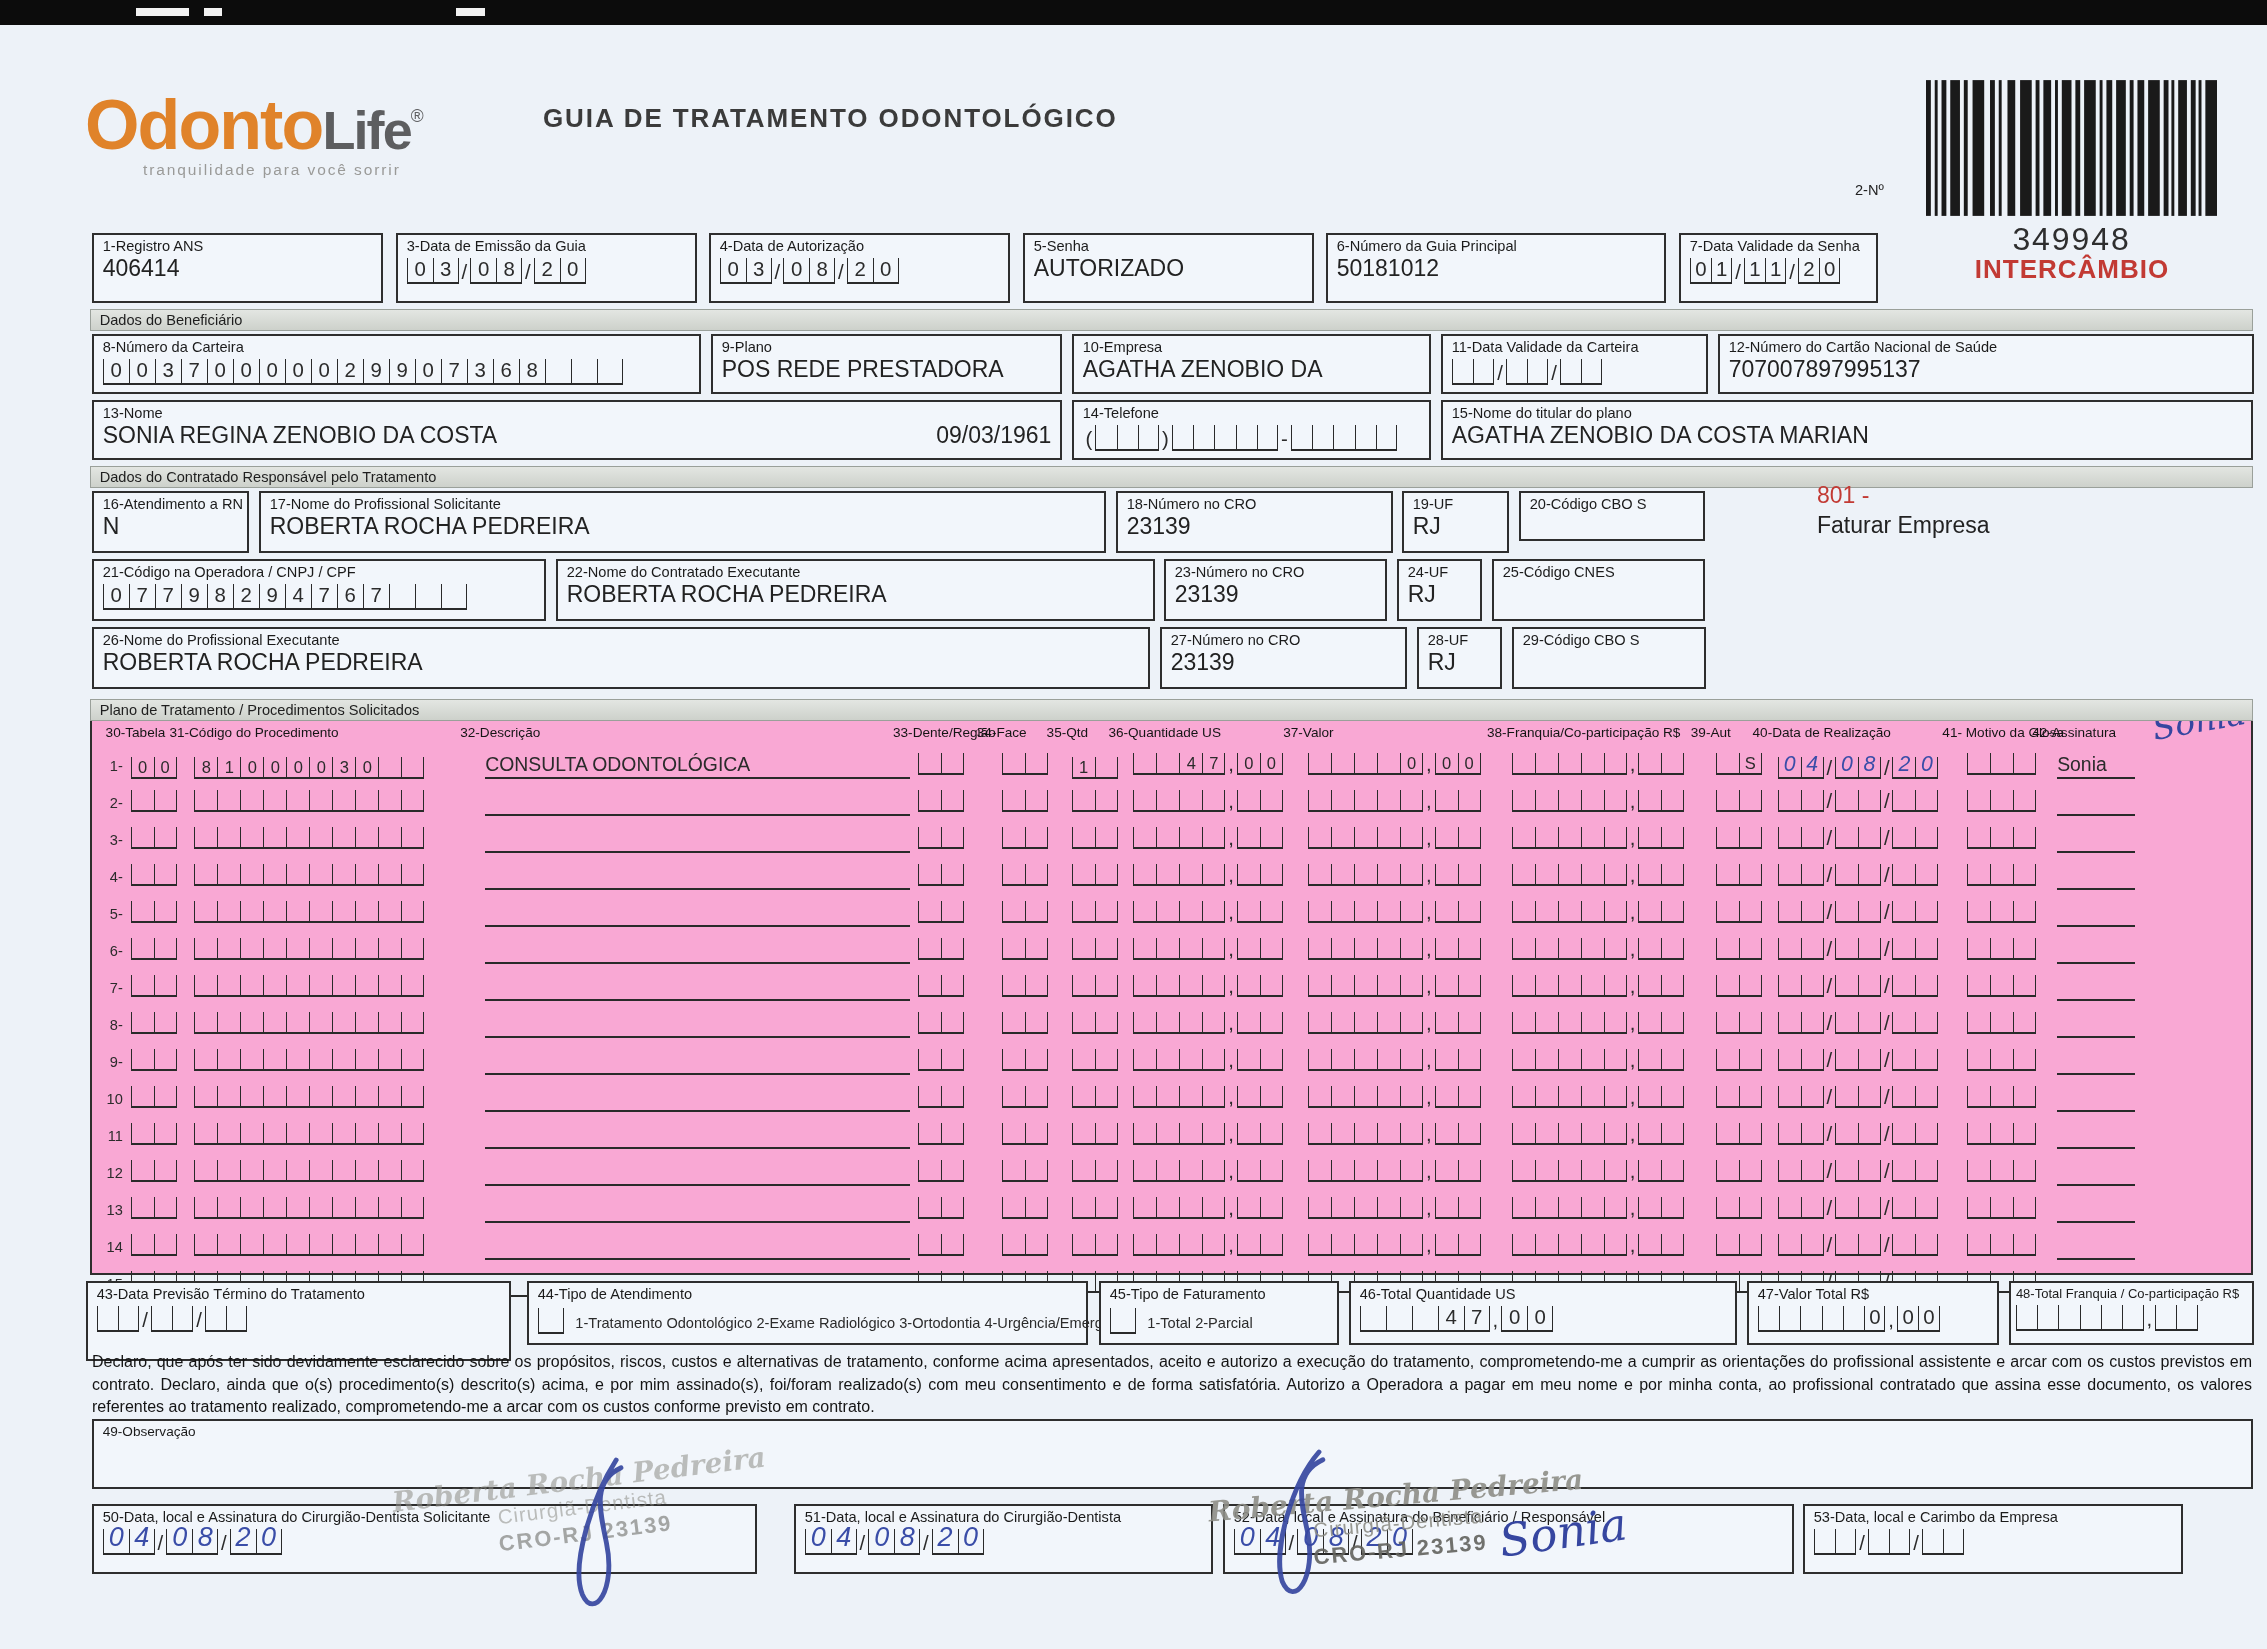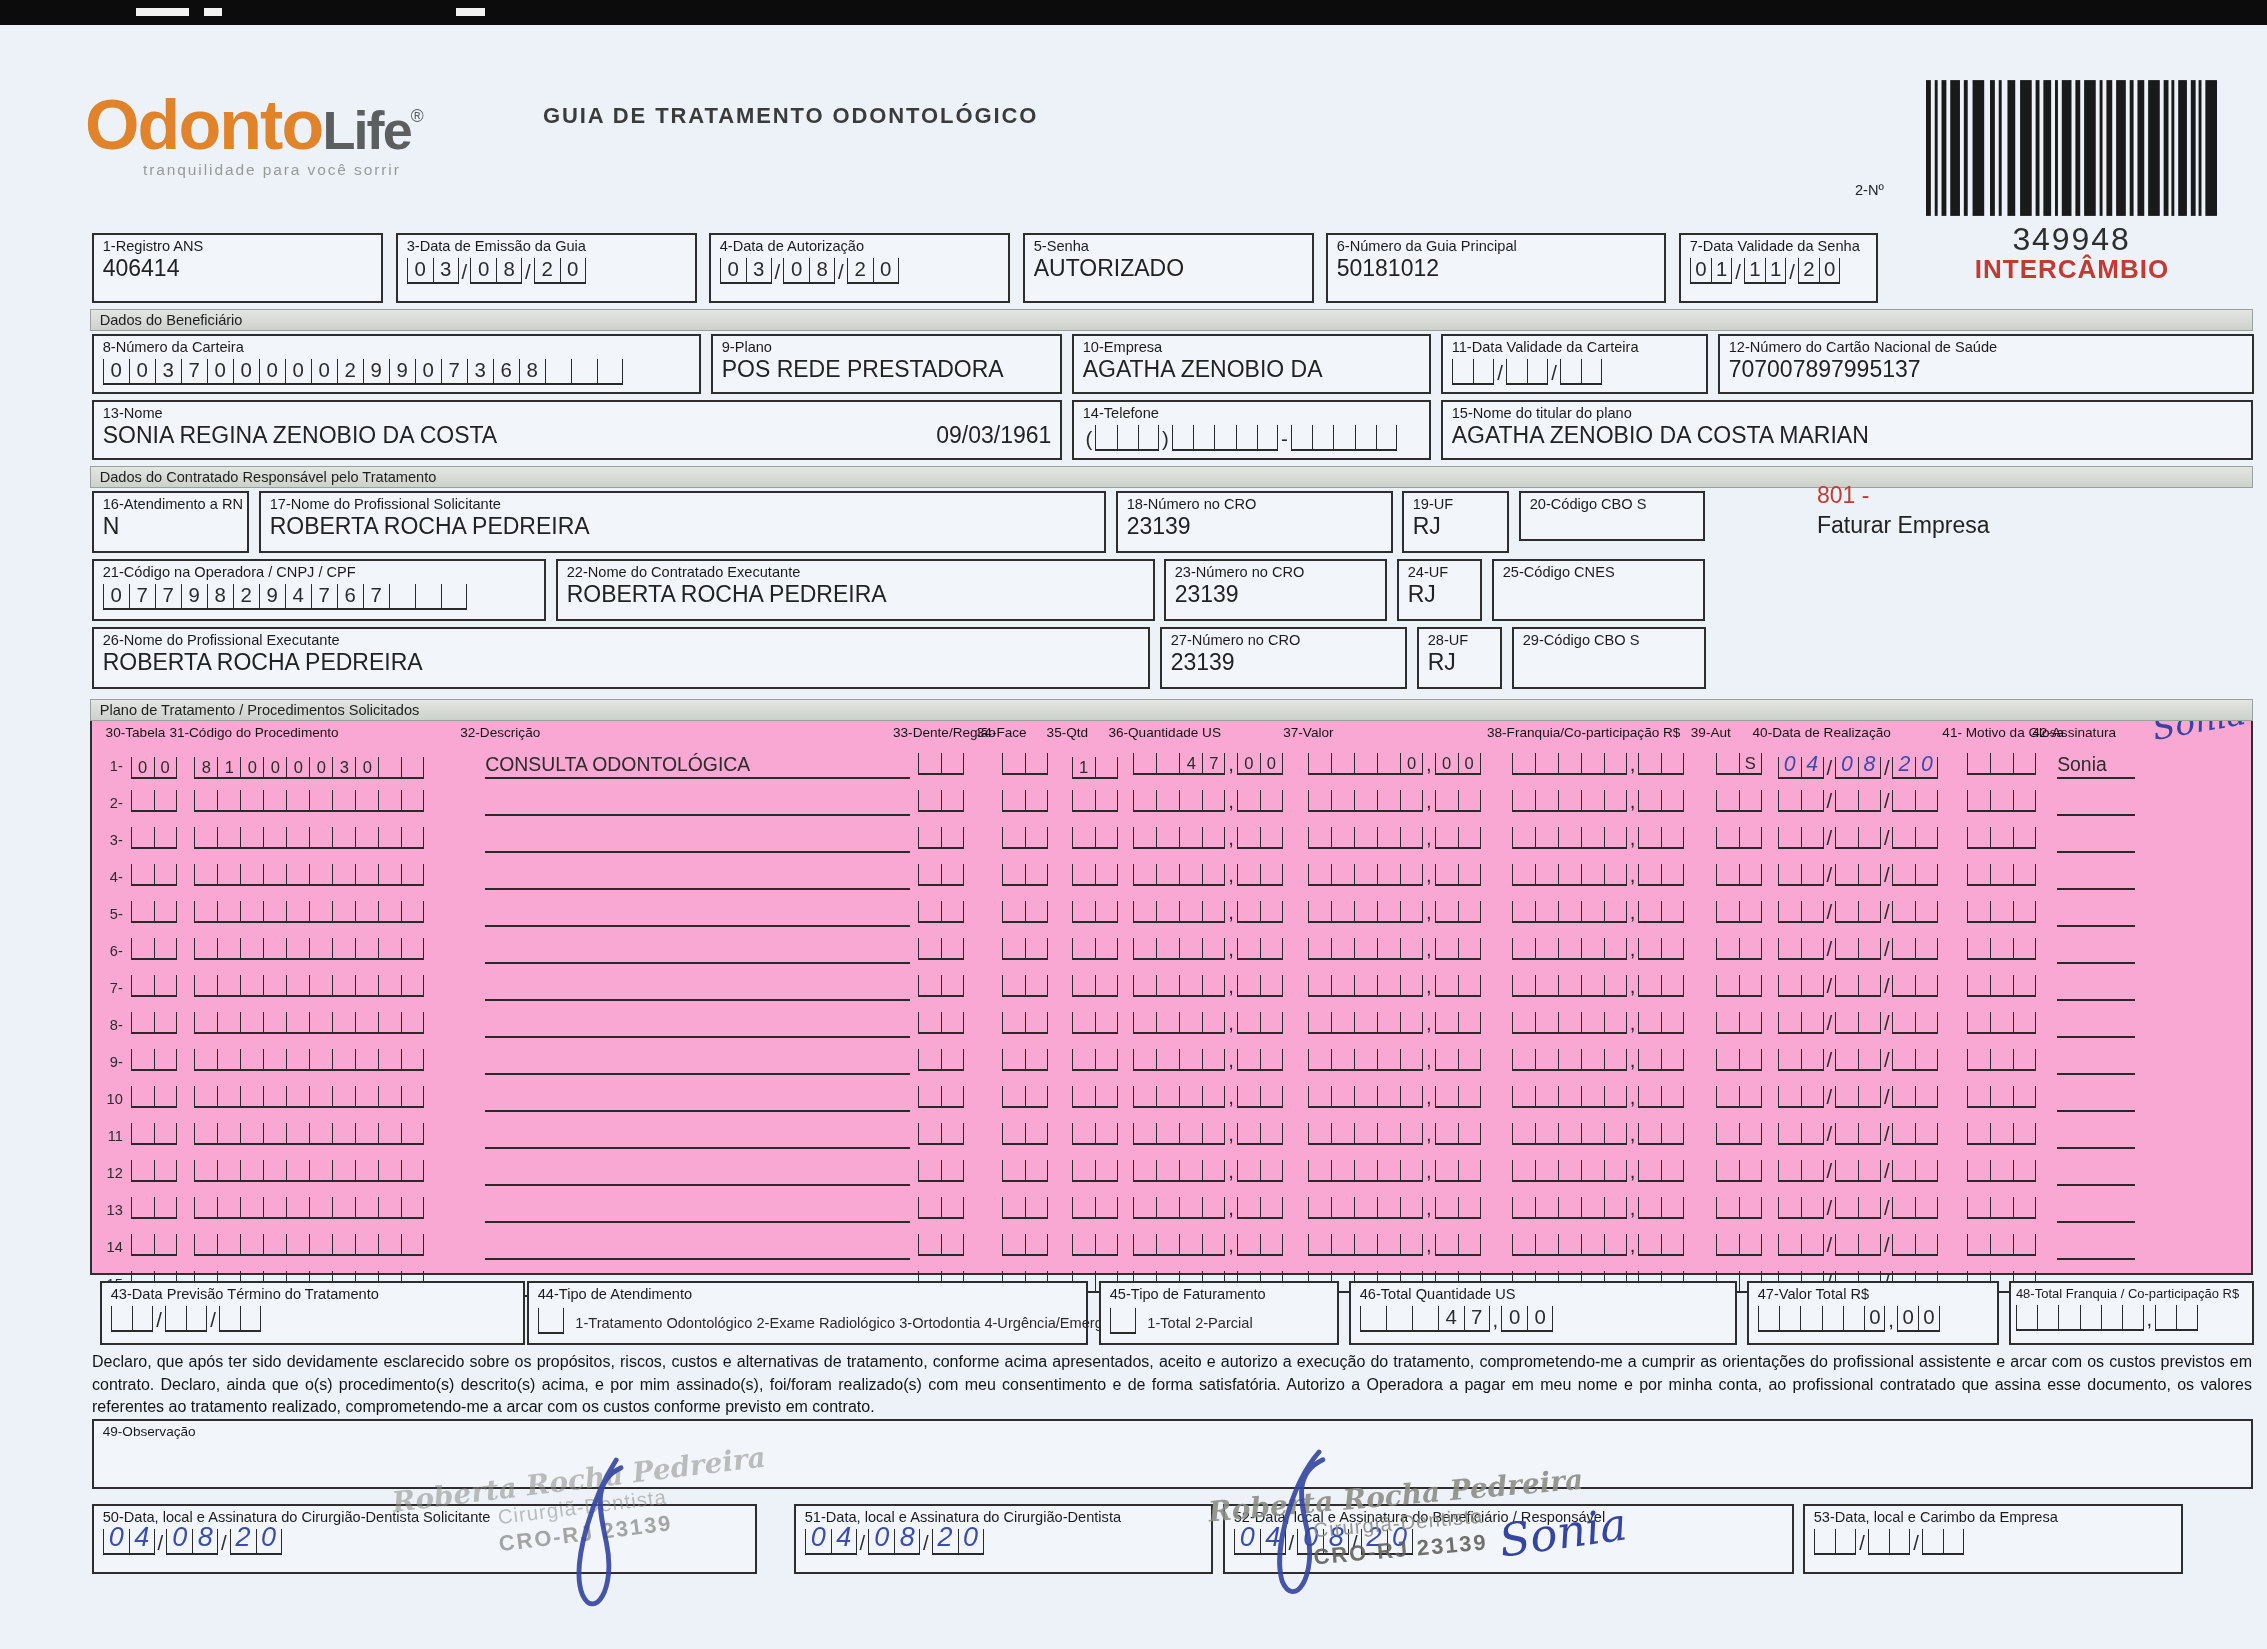--- a/index.html
+++ b/index.html
@@ -39,21 +39,21 @@
 .stamp{position:absolute;text-align:center;transform:rotate(-5deg);color:#8e8e87}
 .stamp .s1{font-family:"DejaVu Serif",serif;font-style:italic;font-weight:bold;font-size:28px;white-space:nowrap}
 .stamp .s2{font-size:20.4px;letter-spacing:1px;white-space:nowrap}
 .stamp .s3{font-size:22px;font-weight:bold;color:#63635e;letter-spacing:1.9px;margin-top:1.9px;white-space:nowrap}
 .penloop{position:absolute;pointer-events:none}
 
 .logo1{font-size:70px;font-weight:bold;color:#e0832a;letter-spacing:-1.9px}
 .logo2{font-size:54px;font-weight:bold;color:#5d5e60;letter-spacing:-1.9px}
 .logoreg{font-size:17.5px;color:#5d5e60;vertical-align:27px}
 .tagline{font-size:15.5px;color:#9a9a98;letter-spacing:1.9px;margin-top:-3.9px}
-.title{position:absolute;left:543px;top:103px;font-size:22px;font-weight:bold;letter-spacing:1.9px;color:#3b3b3b}
+.title{position:absolute;left:543px;top:103px;font-size:26px;font-weight:bold;letter-spacing:1.9px;color:#3b3b3b}
 .bc-num{position:absolute;left:1926px;top:221px;width:291px;text-align:center;font-size:32px;color:#2e2e2e;letter-spacing:1.9px}
 .bc-tag{position:absolute;left:1902px;top:254px;width:340px;text-align:center;font-size:26px;font-weight:bold;color:#c23a34;letter-spacing:1px}
 .bclabel{position:absolute;left:1855px;top:182px;font-size:14.6px;color:#222}
 .note801a{position:absolute;left:1817px;top:482px;font-size:23px;color:#c23a34}
 .note801b{position:absolute;left:1817px;top:512px;font-size:23px;color:#222}
 .decl{position:absolute;left:92px;top:1351px;width:2160px;font-size:16px;line-height:1.42;color:#141414;text-align:justify}
 .chkrow{display:flex;align-items:flex-end;gap:11.6px;margin-top:1.9px}
 .opttext{font-size:14.6px;padding-bottom:2.9px;white-space:nowrap}
 .namerow{display:flex;justify-content:space-between;align-items:center}
 </style>
@@ -1558,21 +1558,21 @@
             <span class="c"></span>
             <span class="c last"></span>
           </span></span>
         <span class="uline w-ass"></span>
       </div>
     </div>
 </div>
 
 <span class="script abs" style="left:2152px;top:701px;font-size:33px;transform:rotate(-10deg)">Sonia</span>
 
-<div class="fbox" style="left:100px;top:1281px;width:425px;height:64px">
+<div class="fbox" style="left:86px;top:1281px;width:425px;height:80px">
   <div class="flabel">43-Data Previsão Término do Tratamento</div>
   <span class="small comb">
       <span class="c"></span>
       <span class="c last"></span>
       <span class="sep">/</span>
       <span class="c"></span>
       <span class="c last"></span>
       <span class="sep">/</span>
       <span class="c"></span>
       <span class="c last"></span>

